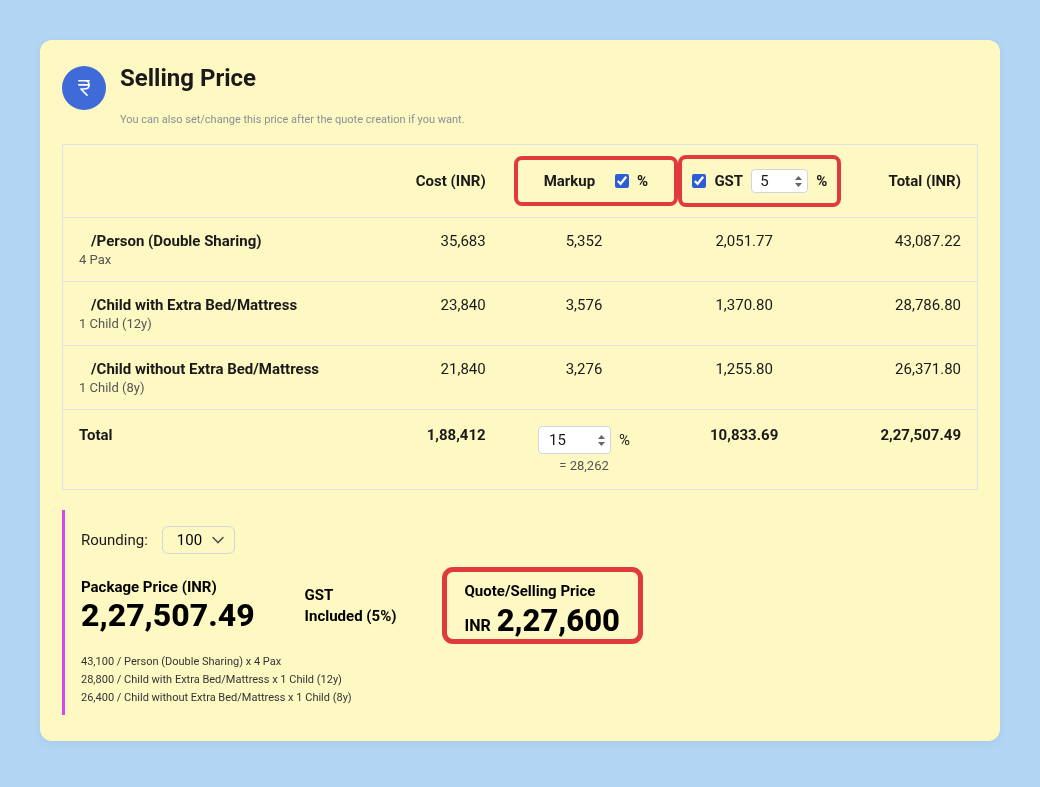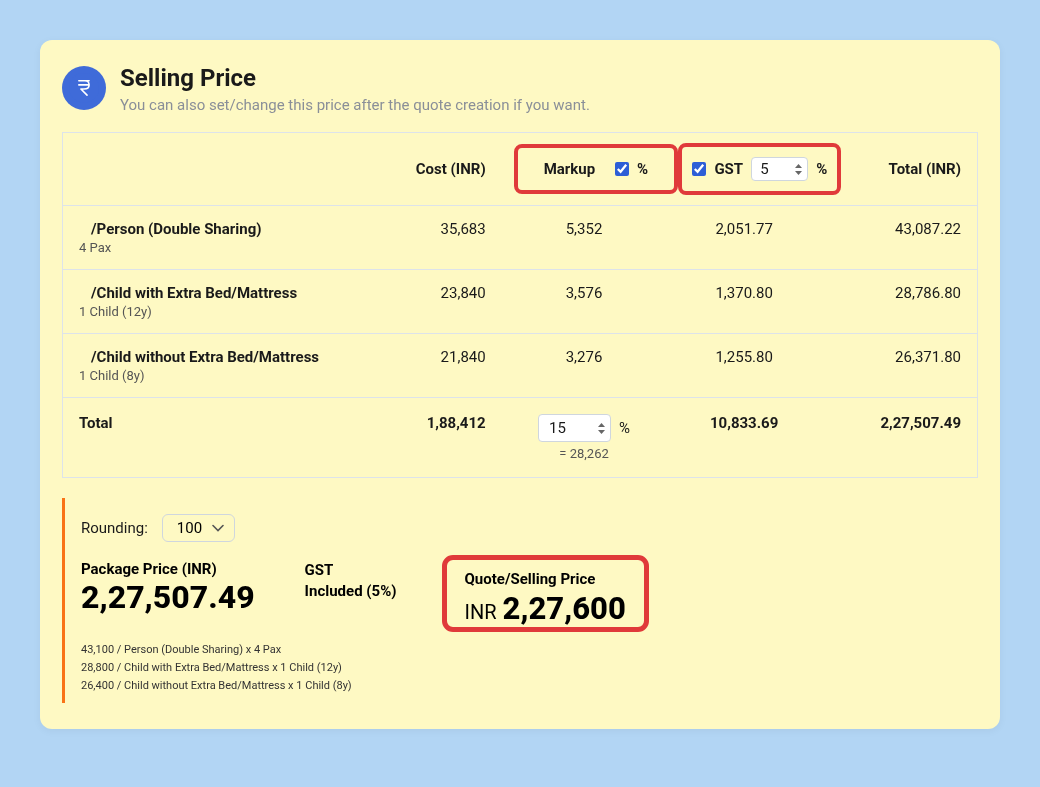--- a/index.html
+++ b/index.html
@@ -21,21 +21,21 @@
     .rupee-badge {
       width: 44px; height: 44px; border-radius: 50%;
       background: #3f6bd9;
       display: flex; align-items: center; justify-content: center;
       flex-shrink: 0;
       margin-top: 2px;
     }
     .rupee-badge svg { width: 30px; height: 30px; }
     .header h1 { font-size: 24px; font-weight: 700; color: #1a1a1a; margin-bottom: 4px; }
     .header .desc { font-size: 15px; color: #333; line-height: 1.45; }
-    .header .hint { font-size: 15px; color: #8a8f98; margin-top: 4px; }
+    .header .hint { font-size: 11px; color: #8a8f98; margin-top: 21px; }
 
     table.main {
       width: 100%;
       border-collapse: collapse;
       border: 1px solid #dde3ea;
       table-layout: fixed;
     }
     table.main th, table.main td {
       border-top: 1px solid #dde3ea;
       padding: 14px 16px;
@@ -87,45 +87,45 @@
       cursor: pointer;
       gap: 1px;
     }
     .spinner svg { display: block; }
     .markup-eq { font-size: 13px; color: #555; margin-top: 4px; }
     tbody tr.totals td { font-weight: 700; padding-top: 16px; padding-bottom: 16px; }
     tbody tr.totals td .markup-eq { font-weight: 400; }
 
     .summary {
       margin-top: 20px;
-      border-left: 3px solid #f97316;
+      border-left: 3px solid #d946ef;
       padding: 16px 16px 8px 16px;
     }
     .rounding-row { display: flex; align-items: center; gap: 14px; margin-bottom: 18px; }
     .rounding-row label { font-size: 15px; color: #1a1a1a; }
     .select-wrap {
       display: inline-flex; align-items: center;
       border: 1px solid #cfd6de; border-radius: 6px;
       padding: 4px 10px 4px 14px;
       cursor: pointer;
       gap: 10px;
     }
     .select-wrap span { font-size: 15px; }
-    .sum-columns { display: flex; gap: 50px; align-items: flex-start; margin-bottom: 14px; }
+    .sum-columns { display: flex; gap: 50px; align-items: center; margin-bottom: 14px; }
     .sum-block .lbl { font-size: 15px; font-weight: 700; margin-bottom: 2px; }
     .sum-block .big { font-size: 32px; font-weight: 800; line-height: 1.1; }
     .sum-block .med { font-size: 15px; font-weight: 700; line-height: 1.4; }
     .quote-box {
       outline: 5px solid #e03a3a;
       border-radius: 6px;
       padding: 10px 18px 0 18px;
     }
     .quote-box .lbl { font-size: 15px; font-weight: 700; margin-bottom: 2px; }
     .quote-box .val-row { display: flex; align-items: baseline; gap: 6px; }
-    .quote-box .cur { font-size: 20px; font-weight: 400; }
+    .quote-box .cur { font-size: 16px; font-weight: 700; }
     .quote-box .big { font-size: 31px; font-weight: 800; }
     .breakdown { font-size: 11px; color: #333; line-height: 1.65; }
   </style>
 </head>
 <body>
 
 <div class="card">
 
   <div class="header">
     <div class="rupee-badge">

